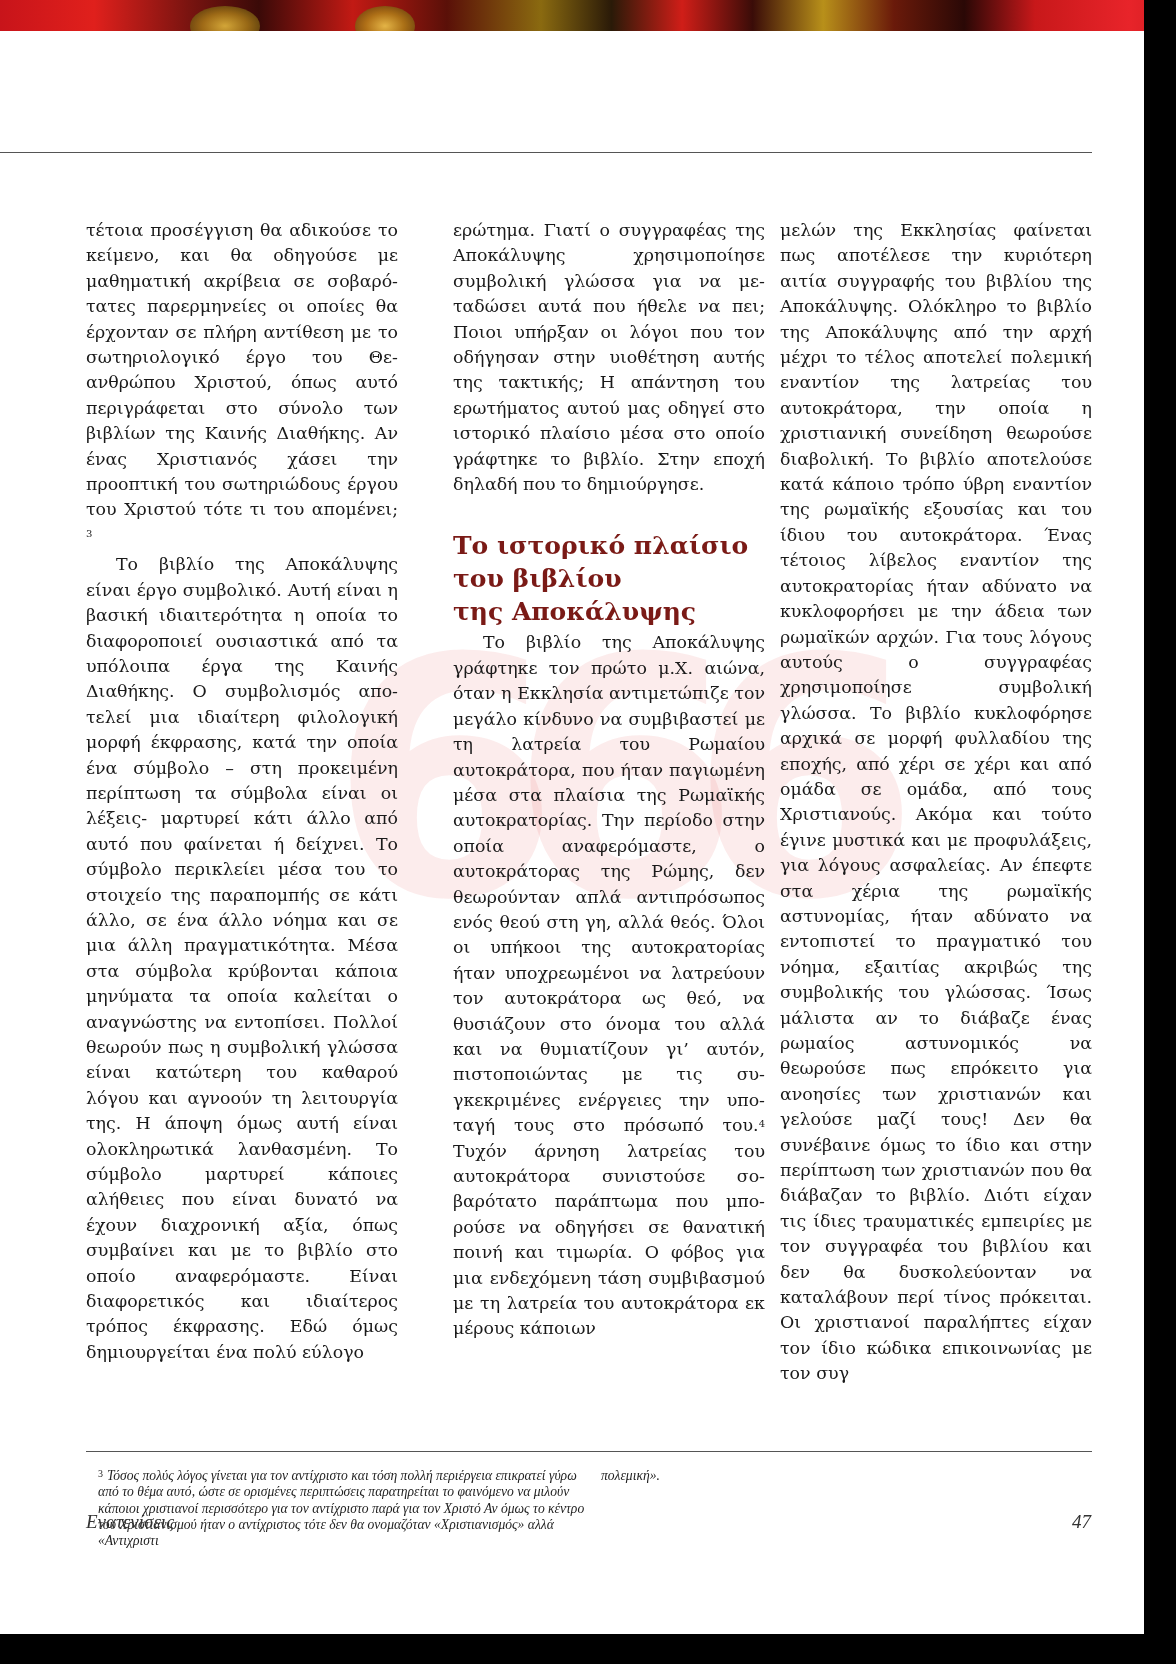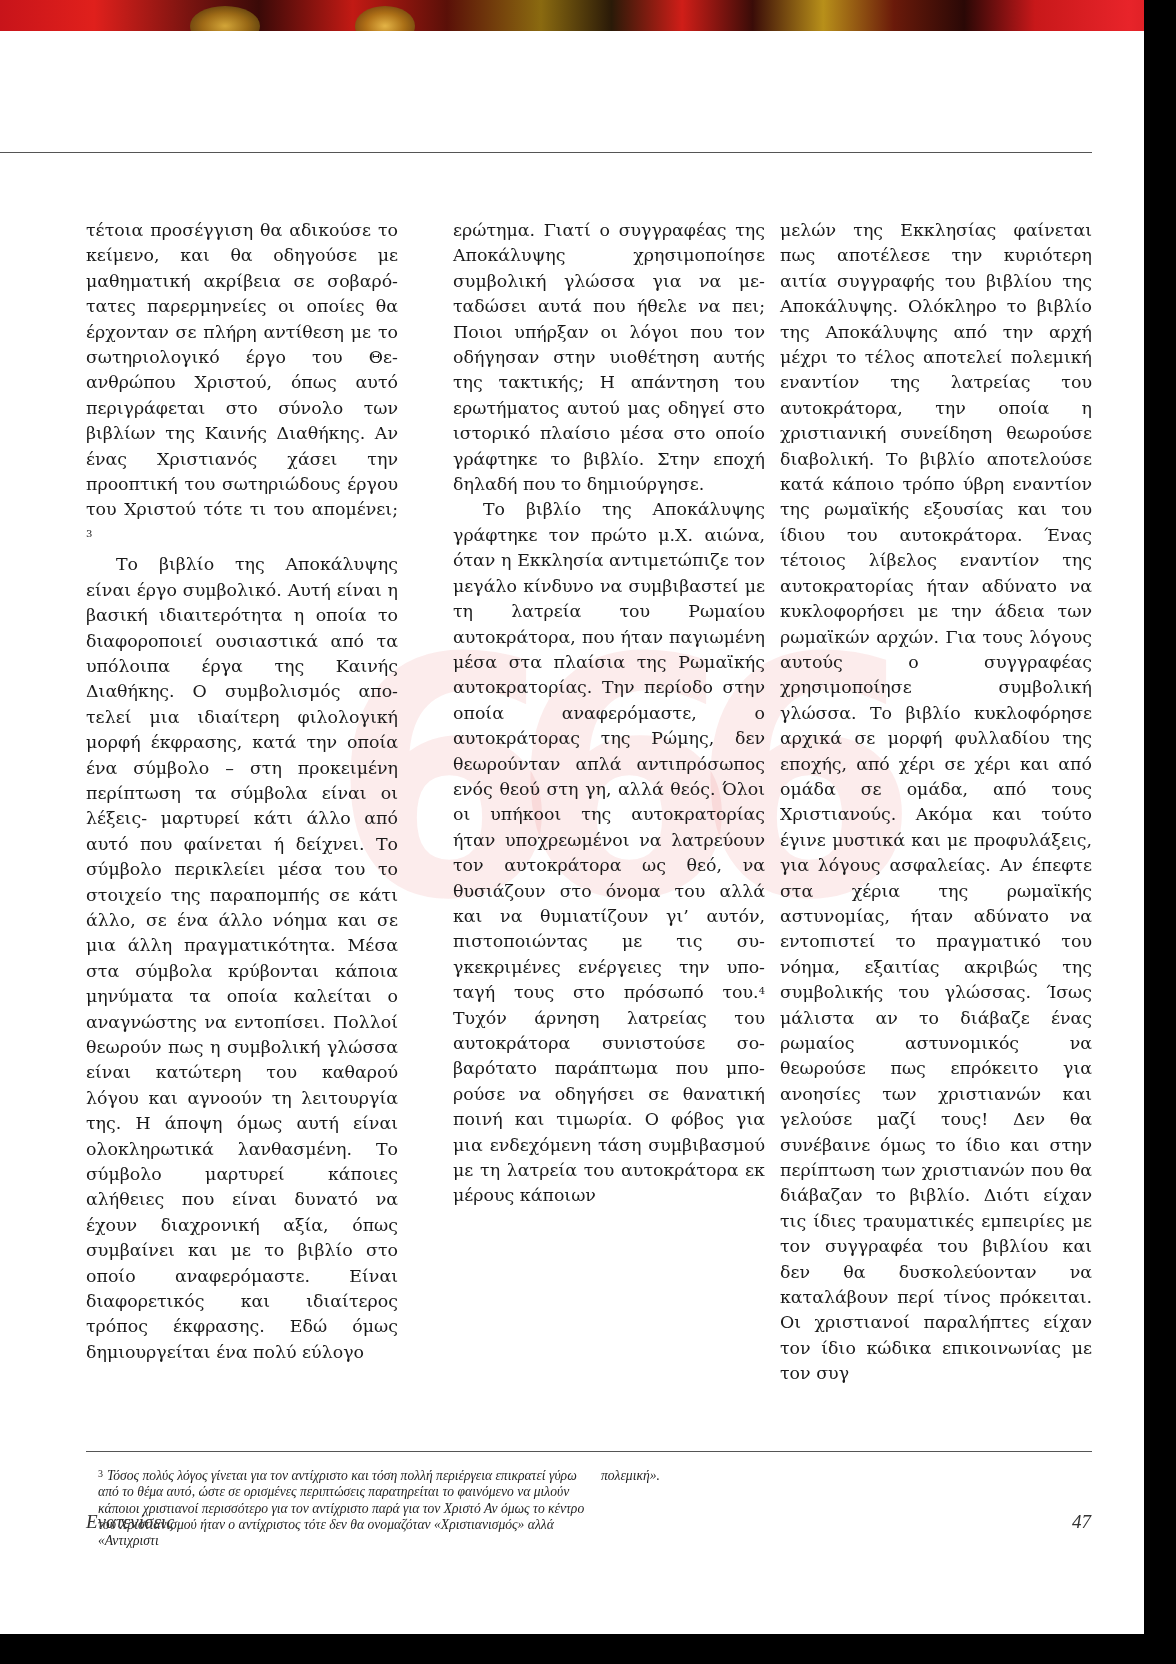--- a/index.html
+++ b/index.html
@@ -81,20 +81,25 @@
     <span style="left:360px">6</span>
   </div>
 
   <div class="col col1">
     <p><span>τέτοια προσέγγιση θα αδικούσε το κείμενο, και θα οδηγούσε με μαθηματική ακρίβεια σε σοβαρό­τατες παρερμηνείες οι οποίες θα έρχονταν σε πλήρη αντίθεση με το σωτηριολογικό έργο του Θε­ανθρώπου Χριστού, όπως αυτό περιγράφεται στο σύνολο των βιβλίων της Καινής Διαθήκης. Αν ένας Χριστιανός χάσει την προοπτική του σωτηριώδους έργου του Χριστού τότε τι του απομένει;</span> <sup>3</sup></p>
     <p class="indent">Το βιβλίο της Αποκάλυψης είναι έργο συμβολικό. Αυτή είναι η βασική ιδιαιτερότητα η οποία το διαφοροποιεί ουσιαστικά από τα υπόλοιπα έργα της Καινής Διαθήκης. Ο συμβολισμός απο­τελεί μια ιδιαίτερη φιλολογική μορφή έκφρασης, κατά την οποία ένα σύμβολο – στη προκειμένη περίπτωση τα σύμβολα είναι οι λέξεις- μαρτυρεί κάτι άλλο από αυτό που φαίνεται ή δείχνει. Το σύμβολο περικλείει μέσα του το στοιχείο της παραπομπής σε κάτι άλλο, σε ένα άλλο νόημα και σε μια άλλη πραγματικότητα. Μέσα στα σύμβολα κρύβονται κάποια μηνύματα τα οποία καλείται ο αναγνώστης να εντοπίσει. Πολ­λοί θεωρούν πως η συμβολική γλώσσα είναι κατώτερη του κα­θαρού λόγου και αγνοούν τη λειτουργία της. Η άποψη όμως αυτή είναι ολοκληρωτικά λαν­θασμένη. Το σύμβολο μαρτυρεί κάποιες αλήθειες που είναι δυ­νατό να έχουν διαχρονική αξία, όπως συμβαίνει και με το βι­βλίο στο οποίο αναφερόμαστε. Είναι διαφορετικός και ιδιαίτε­ρος τρόπος έκφρασης. Εδώ όμως δημιουργείται ένα πολύ εύλογο</p>
   </div>
 
   <div class="col col2">
     <p>ερώτημα. Γιατί ο συγγραφέας της Αποκάλυψης χρησιμοποίη­σε συμβολική γλώσσα για να με­ταδώσει αυτά που ήθελε να πει; Ποιοι υπήρξαν οι λόγοι που τον οδήγησαν στην υιοθέτηση αυ­τής της τακτικής; Η απάντηση του ερωτήματος αυτού μας οδη­γεί στο ιστορικό πλαίσιο μέσα στο οποίο γράφτηκε το βιβλίο. Στην εποχή δηλαδή που το δημι­ούργησε.</p>
+    <h2 class="heading">
+      <span>Το ιστορικό πλαίσιο</span><br>
+      <span>του βιβλίου</span><br>
+      <span>της Αποκάλυψης</span>
+    </h2>
     <p class="indent" style="margin-top:0"><span>Το βιβλίο της Αποκάλυψης γράφτηκε τον πρώτο μ.Χ. αιώνα, όταν η Εκκλησία αντιμετώπιζε τον μεγάλο κίνδυνο να συμβι­βαστεί με τη λατρεία του Ρωμαί­ου αυτοκράτορα, που ήταν πα­γιωμένη μέσα στα πλαίσια της Ρωμαϊκής αυτοκρατορίας. Την περίοδο στην οποία αναφερόμα­στε, ο αυτοκράτορας της Ρώμης, δεν θεωρούνταν απλά αντιπρό­σωπος ενός θεού στη γη, αλλά θεός. Όλοι οι υπήκοοι της αυτο­κρατορίας ήταν υποχρεωμένοι να λατρεύουν τον αυτοκράτορα ως θεό, να θυσιάζουν στο όνομα του αλλά και να θυμιατίζουν γι’ αυτόν, πιστοποιώντας με τις συ­γκεκριμένες ενέργειες την υπο­ταγή τους στο πρόσωπό του.</span><sup>4</sup> <span>Τυχόν άρνηση λατρείας του αυτοκράτορα συνιστούσε σο­βαρότατο παράπτωμα που μπο­ρούσε να οδηγήσει σε θανατική ποινή και τιμωρία. Ο φόβος για μια ενδεχόμενη τάση συμβι­βασμού με τη λατρεία του αυ­τοκράτορα εκ μέρους κάποιων</span></p>
   </div>
 
   <div class="col col3">
     <p>μελών της Εκκλησίας φαίνεται πως αποτέλεσε την κυριότερη αιτία συγγραφής του βιβλίου της Αποκάλυψης. Ολόκληρο το βιβλίο της Αποκάλυψης από την αρχή μέχρι το τέλος απο­τελεί πολεμική εναντίον της λατρείας του αυτοκράτορα, την οποία η χριστιανική συνείδηση θεωρούσε διαβολική. Το βιβλίο αποτελούσε κατά κάποιο τρόπο ύβρη εναντίον της ρωμαϊκής εξουσίας και του ίδιου του αυ­τοκράτορα. Ένας τέτοιος λίβε­λος εναντίον της αυτοκρατορίας ήταν αδύνατο να κυκλοφορήσει με την άδεια των ρωμαϊκών αρ­χών. Για τους λόγους αυτούς ο συγγραφέας χρησιμοποίησε συμβολική γλώσσα. Το βιβλίο κυκλοφόρησε αρχικά σε μορ­φή φυλλαδίου της εποχής, από χέρι σε χέρι και από ομάδα σε ομάδα, από τους Χριστιανούς. Ακόμα και τούτο έγινε μυστικά και με προφυλάξεις, για λόγους ασφαλείας. Αν έπεφτε στα χέ­ρια της ρωμαϊκής αστυνομίας, ήταν αδύνατο να εντοπιστεί το πραγματικό του νόημα, εξαιτί­ας ακριβώς της συμβολικής του γλώσσας. Ίσως μάλιστα αν το διάβαζε ένας ρωμαίος αστυνο­μικός να θεωρούσε πως επρό­κειτο για ανοησίες των χριστια­νών και γελούσε μαζί τους! Δεν θα συνέβαινε όμως το ίδιο και στην περίπτωση των χριστια­νών που θα διάβαζαν το βιβλίο. Διότι είχαν τις ίδιες τραυματι­κές εμπειρίες με τον συγγραφέα του βιβλίου και δεν θα δυσκο­λεύονταν να καταλάβουν περί τίνος πρόκειται. Οι χριστιανοί παραλήπτες είχαν τον ίδιο κώ­δικα επικοινωνίας με τον συγ­</p>
   </div>
 
   <div class="foot-rule"></div>
 
   <div class="footnotes fn-left">

